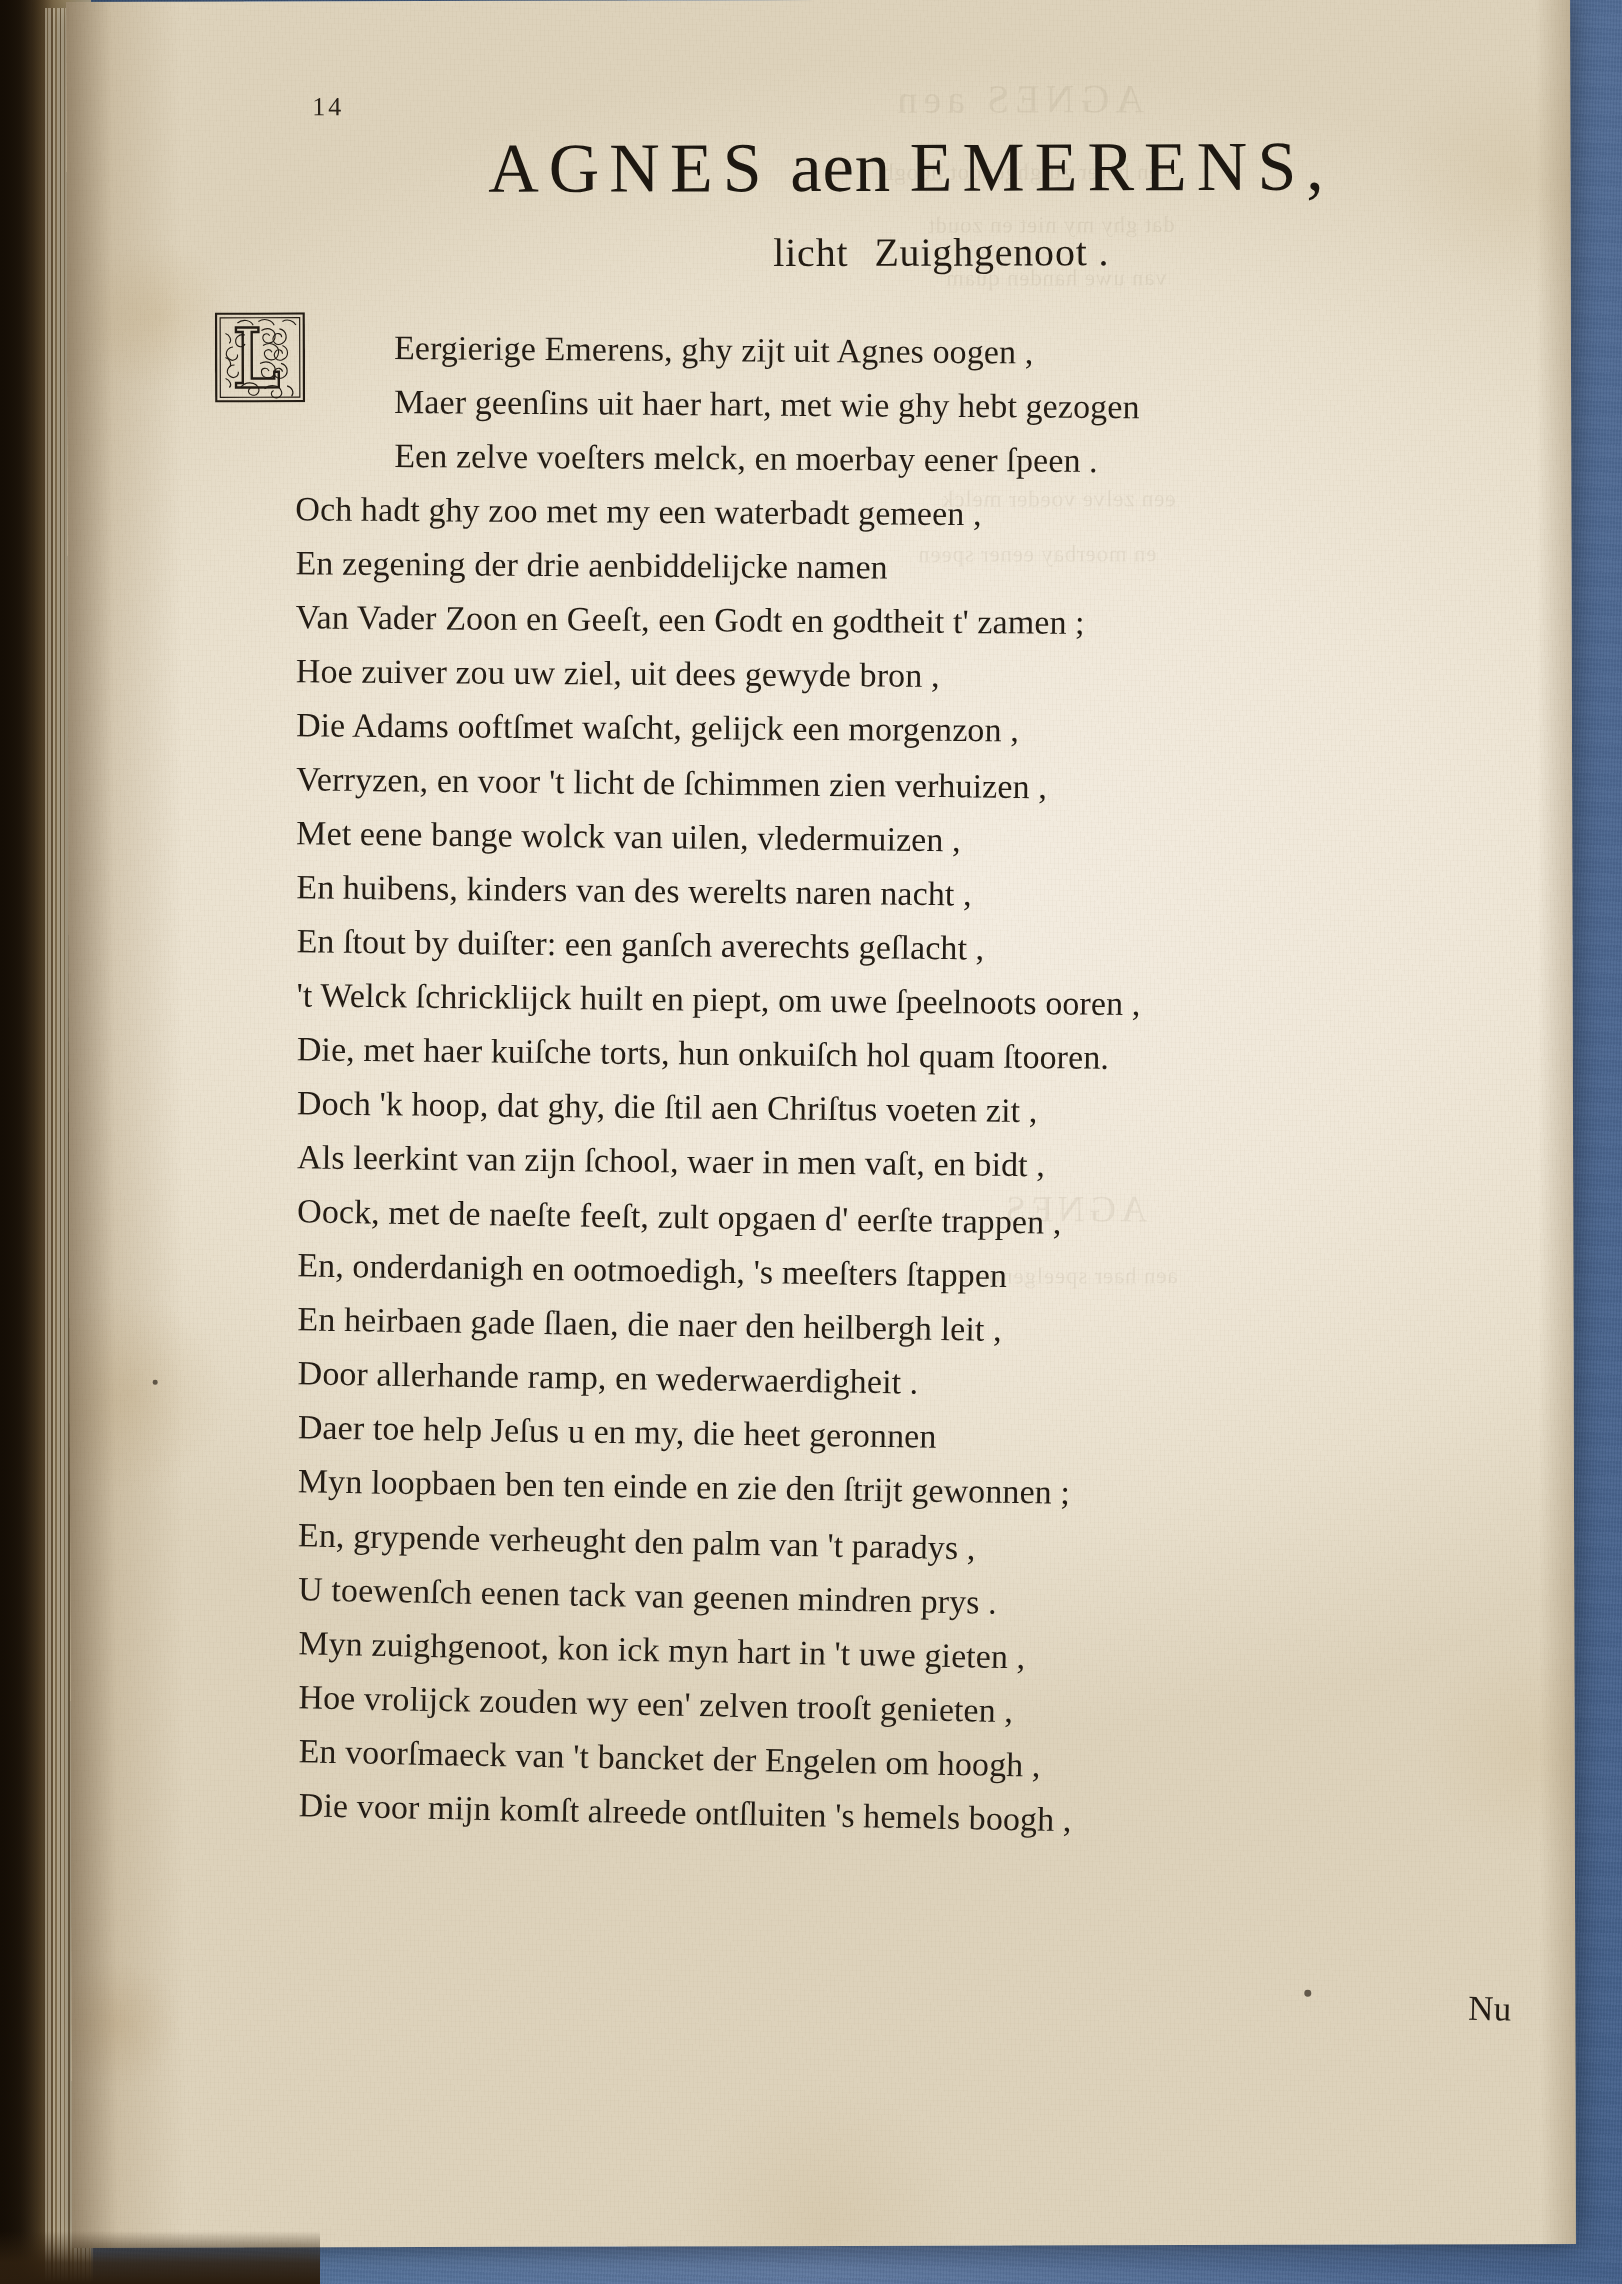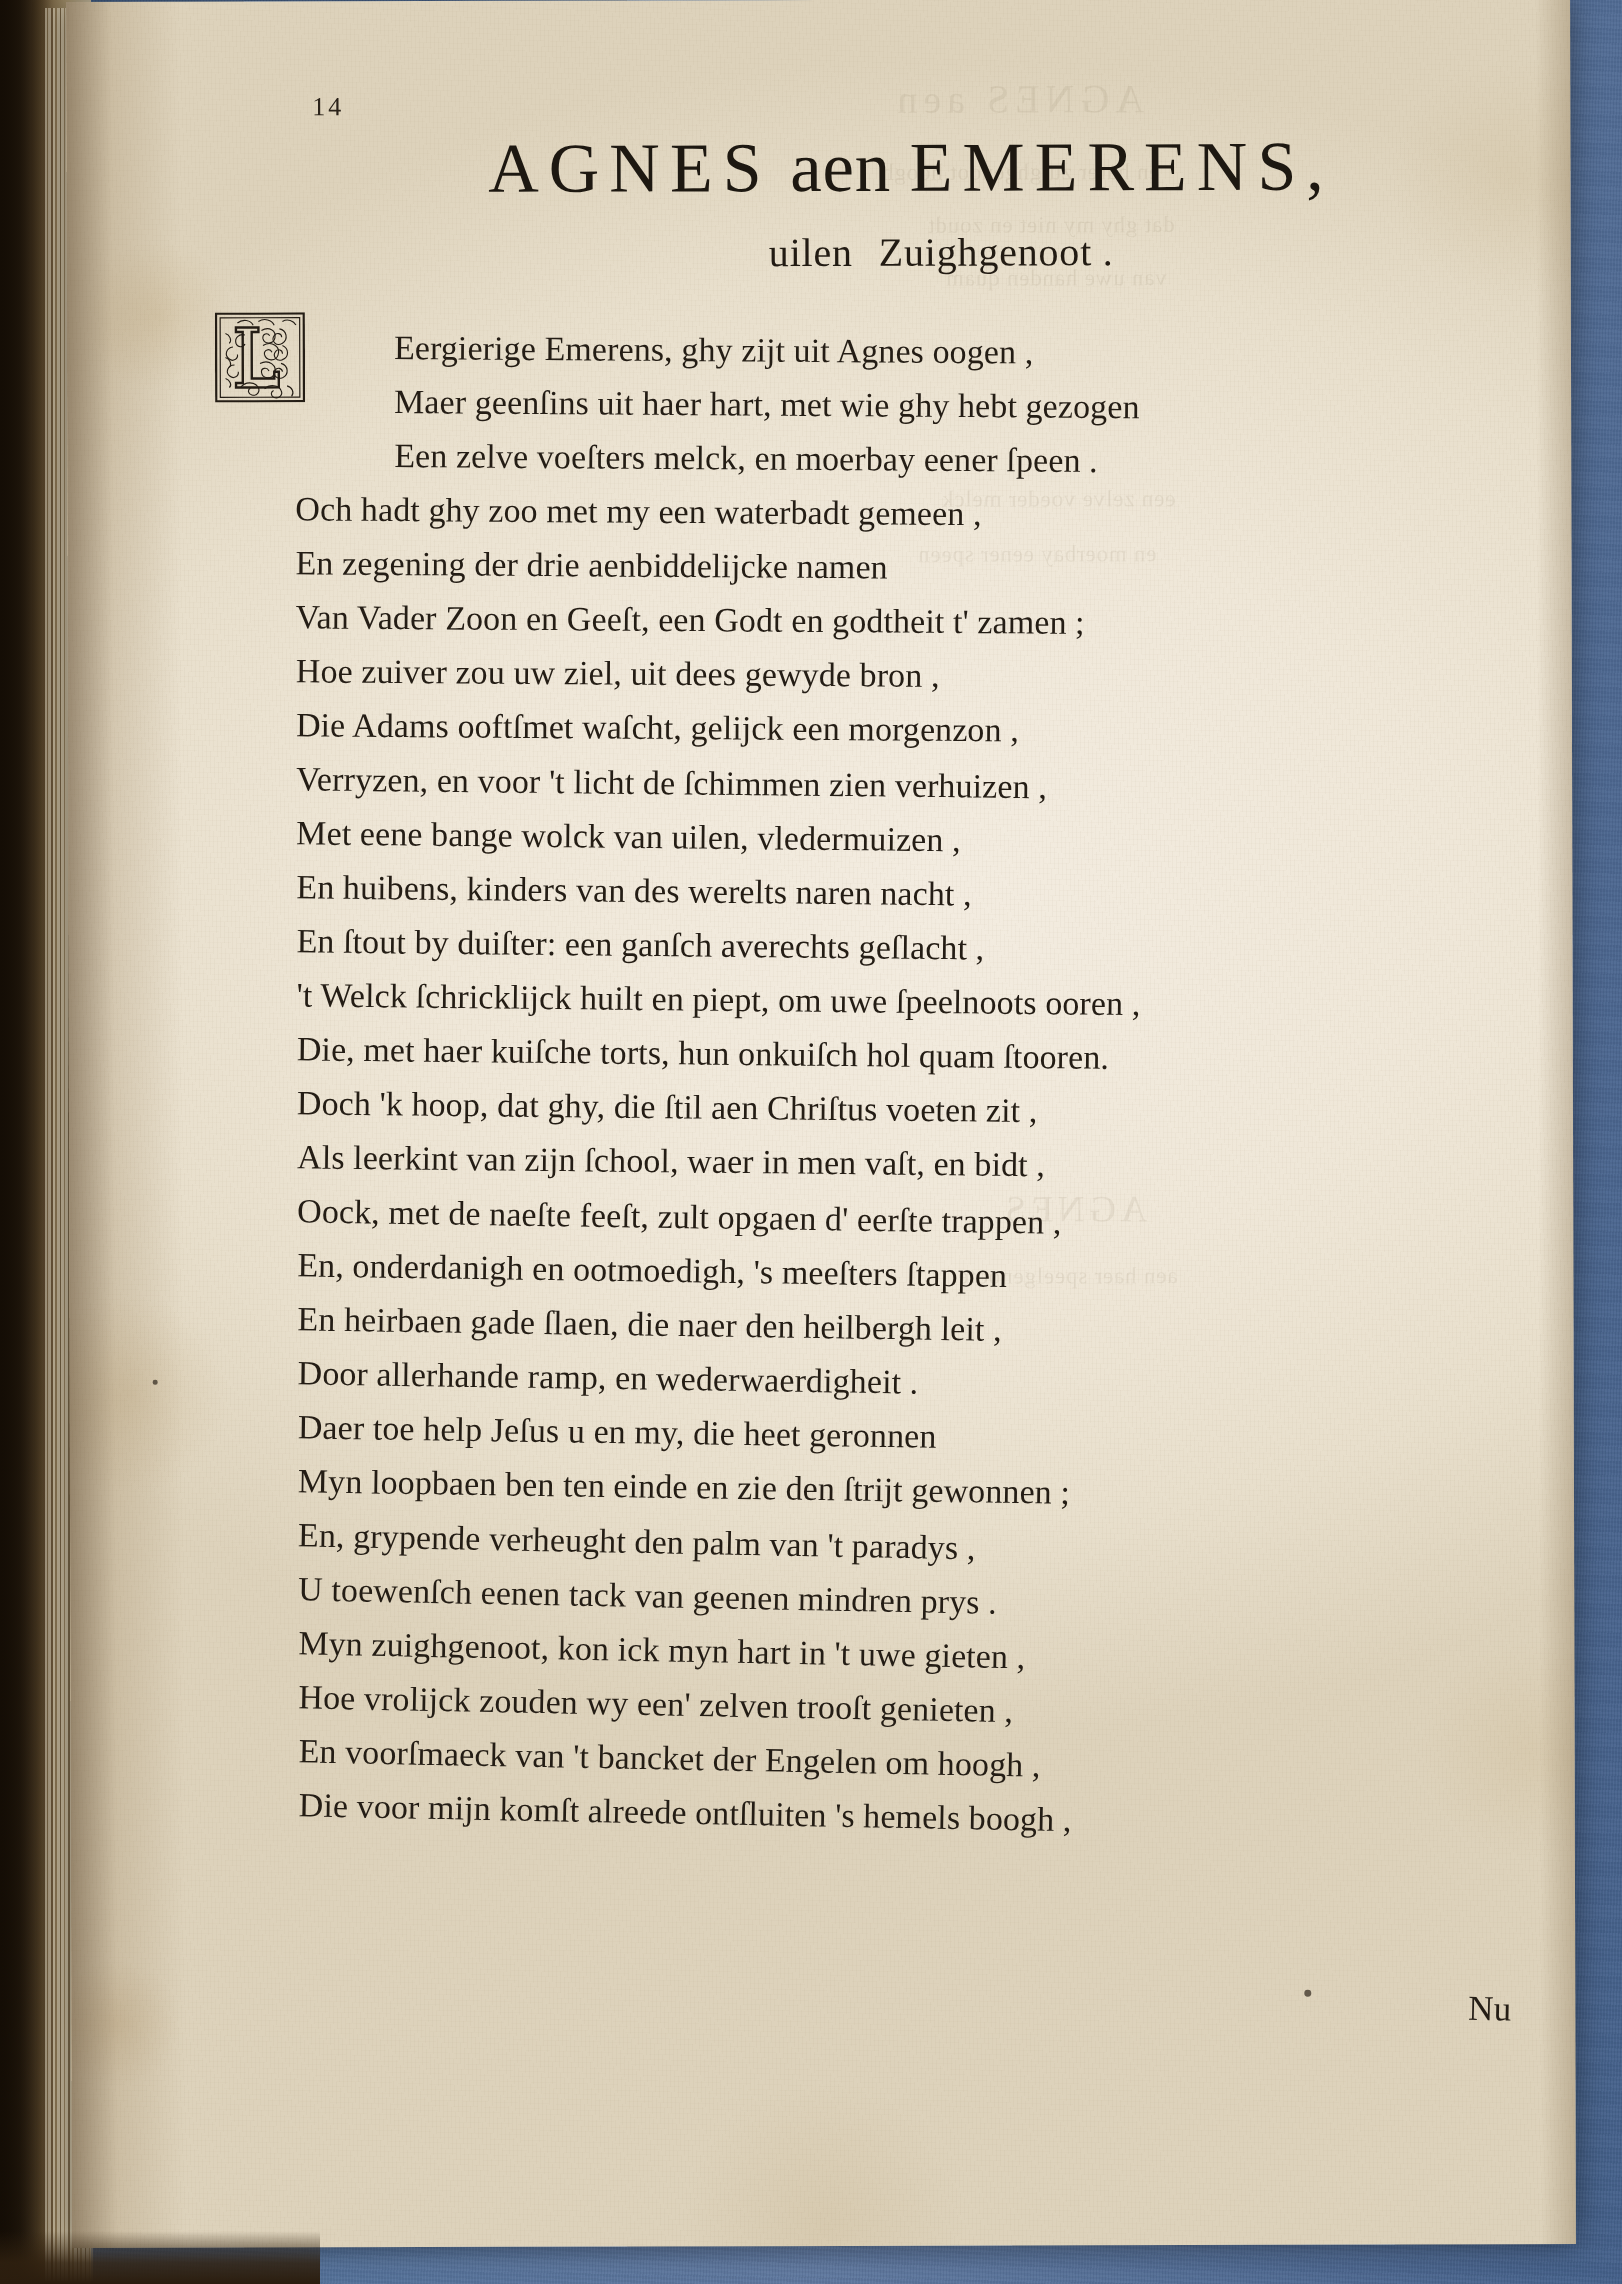--- a/index.html
+++ b/index.html
@@ -243,21 +243,21 @@
 
     <div class="textblock">
 
       <div class="folio">14</div>
 
       <div class="title">
         <span class="caps">AGNES</span><span class="lower"> aen </span><span class="caps">EMERENS,</span>
       </div>
 
       <div class="subtitle">
-        <span>uilen</span><span class="gap"></span><span>Zuighgenoot .</span>
+        <span>licht</span><span class="gap"></span><span>Zuighgenoot .</span>
       </div>
 
       <div class="poem">
 
         <div class="initial">
           <svg viewBox="0 0 120 120" width="90" height="90" aria-hidden="true">
             <rect x="1.5" y="1.5" width="117" height="117" fill="none" stroke="#241d15" stroke-width="3"></rect>
             <rect x="7" y="7" width="106" height="106" fill="none" stroke="#241d15" stroke-width="1.6"></rect>
 
             <path d="M28 20 h30 v6 h-9 v62 h30 v-9 h6 v21 H28 v-6 h9 V26 h-9 z" fill="none" stroke="#241d15" stroke-width="3.2"></path>

